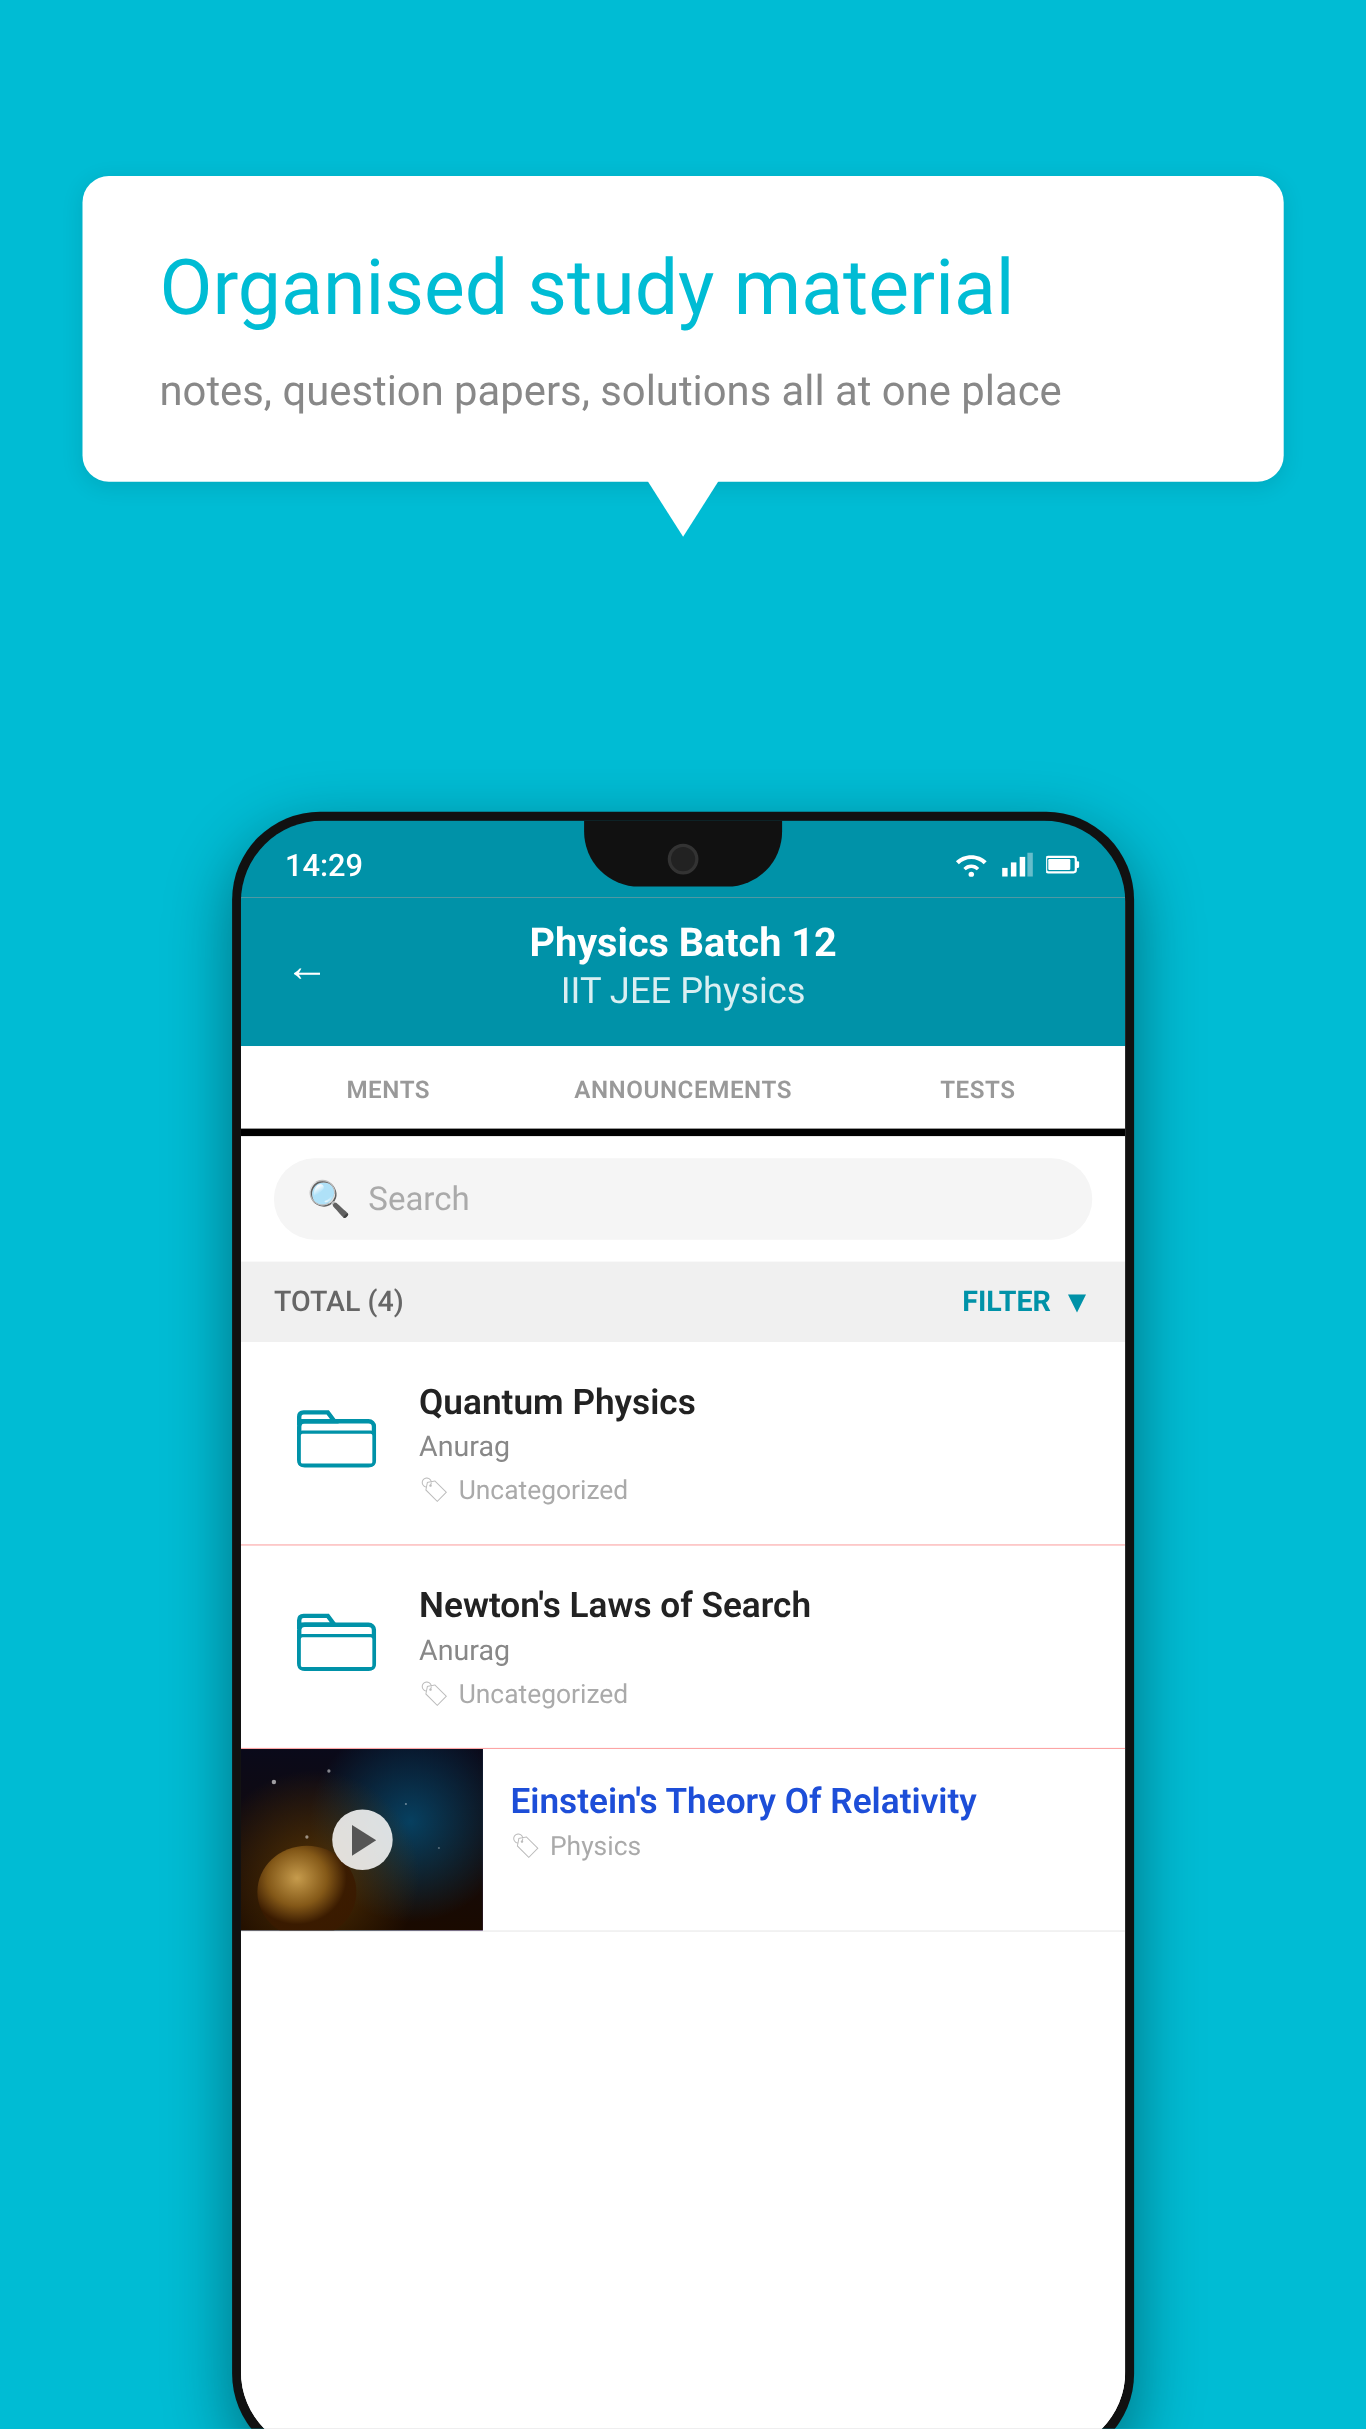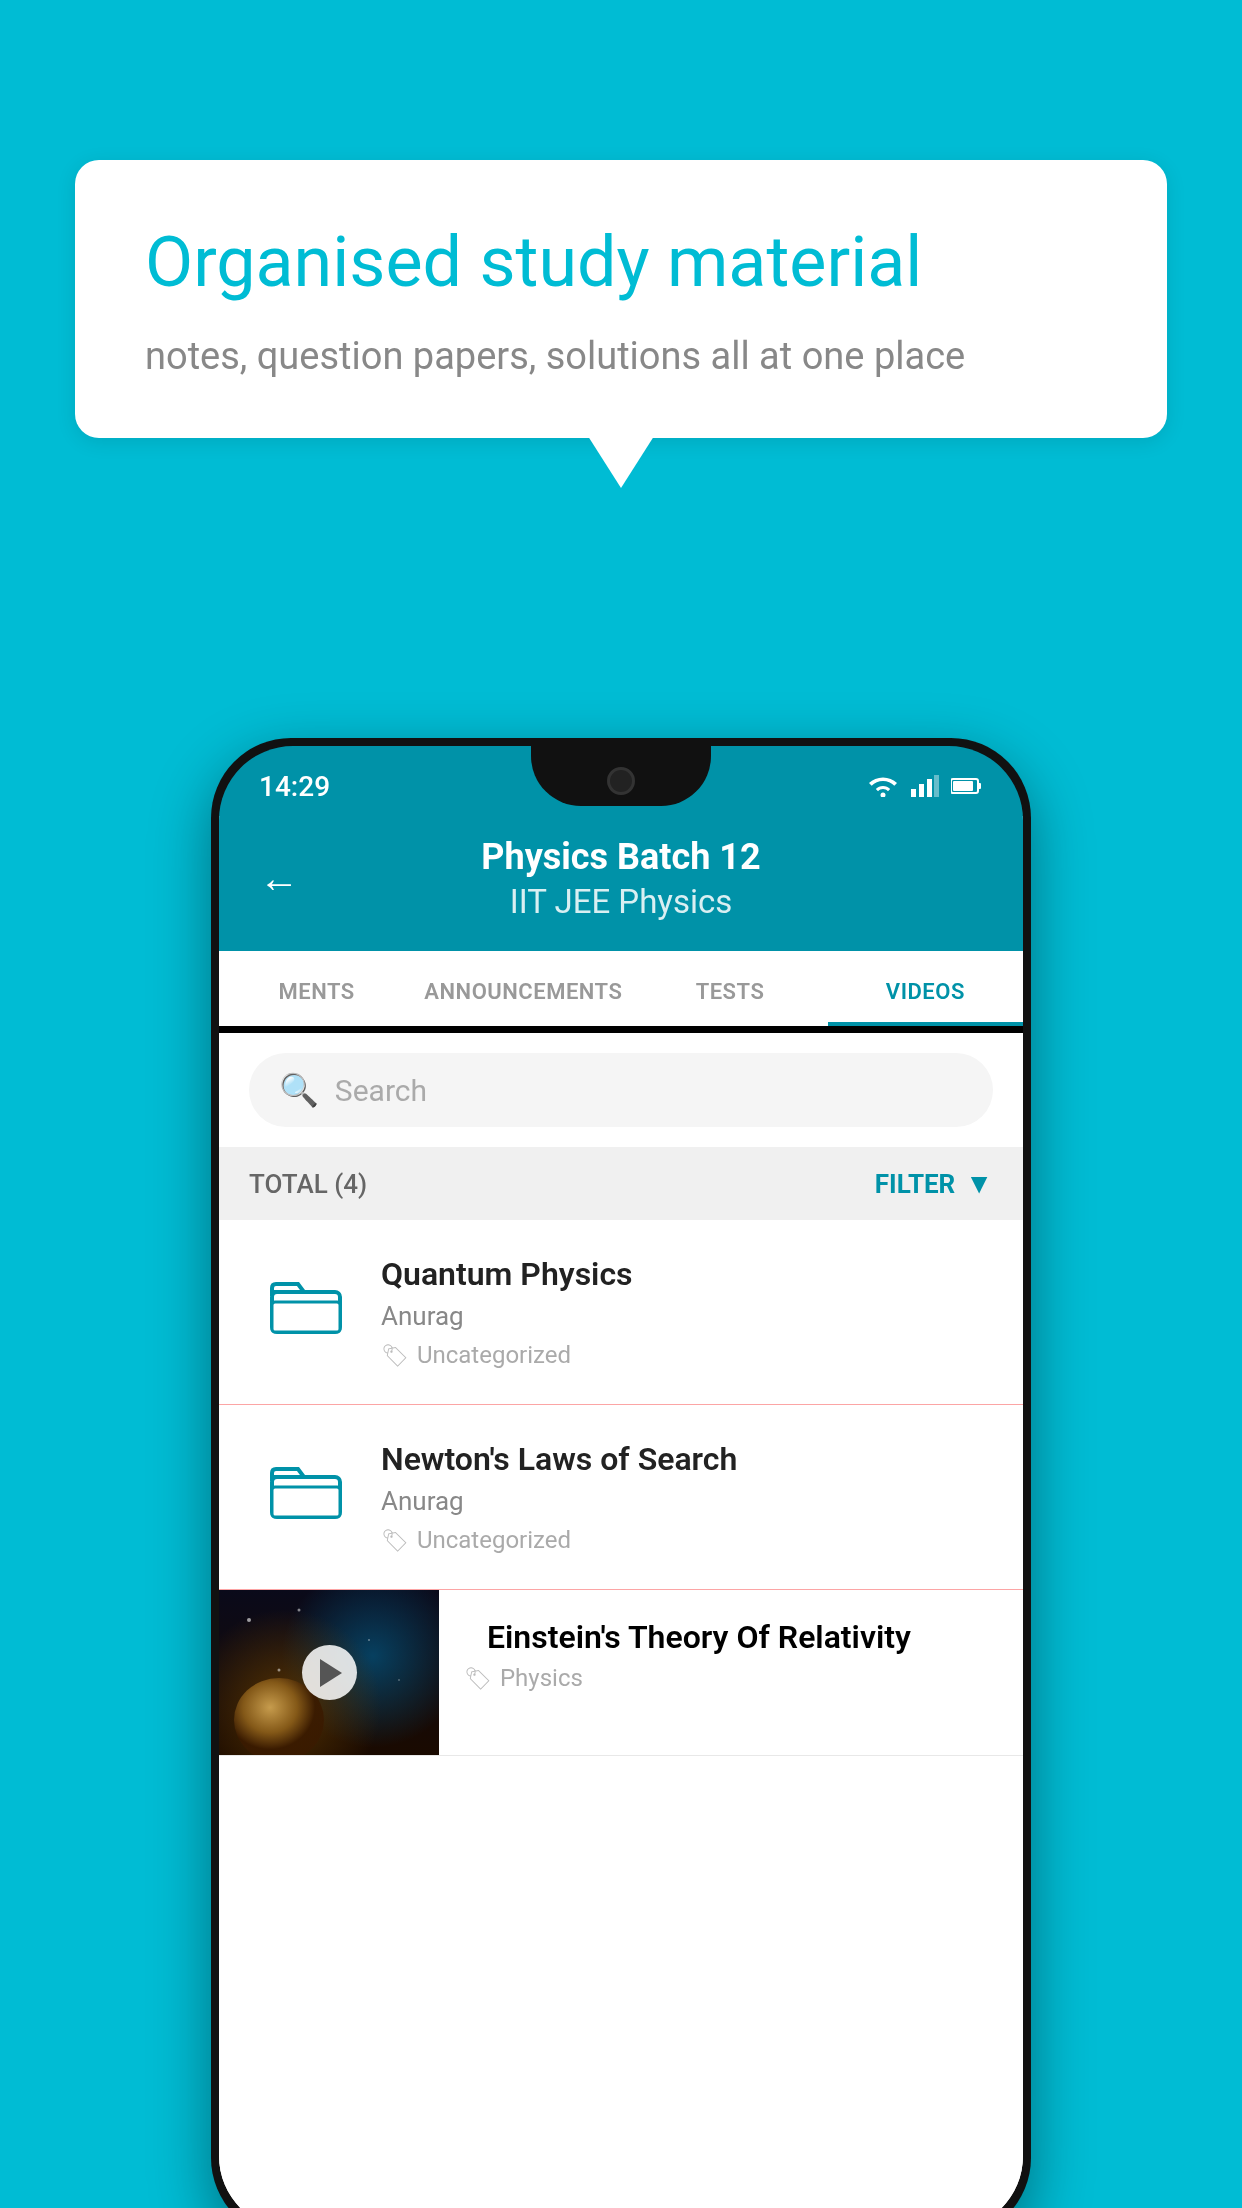--- a/index.html
+++ b/index.html
@@ -352,23 +352,22 @@
     }
 
     .video-details {
       flex: 1;
       padding: 28px 25px;
     }
 
     .video-title {
       font-size: 32px;
       font-weight: 600;
-      color: #000000;
+      color: #1d4ed8;
       margin-bottom: 8px;
-      margin-left: 23px;
     }
 
     .video-author {
       font-size: 26px;
       color: #888;
       margin-bottom: 10px;
     }
 
     .video-tag {
       display: flex;
@@ -442,21 +441,20 @@
           <div class="header-title">Physics Batch 12</div>
           <div class="header-subtitle">IIT JEE   Physics</div>
         </div>
         <div style="width:40px"></div>
       </div>
 
       <div class="tabs-bar">
         <div class="tab-item">MENTS</div>
         <div class="tab-item">ANNOUNCEMENTS</div>
         <div class="tab-item">TESTS</div>
-        <div class="tab-item active">VIDEOS</div>
       </div>
 
       <div class="search-container">
         <div class="search-bar">
           <span class="search-icon-el">🔍</span>
           <span class="search-input-text">Search</span>
         </div>
       </div>
 
       <div class="filter-bar">

